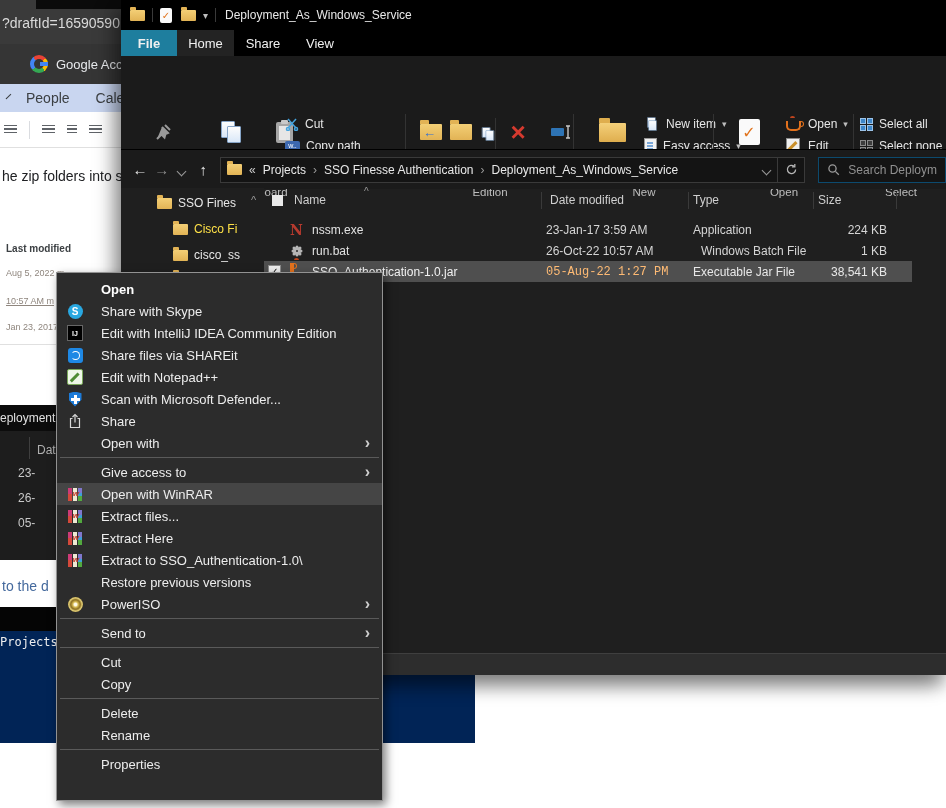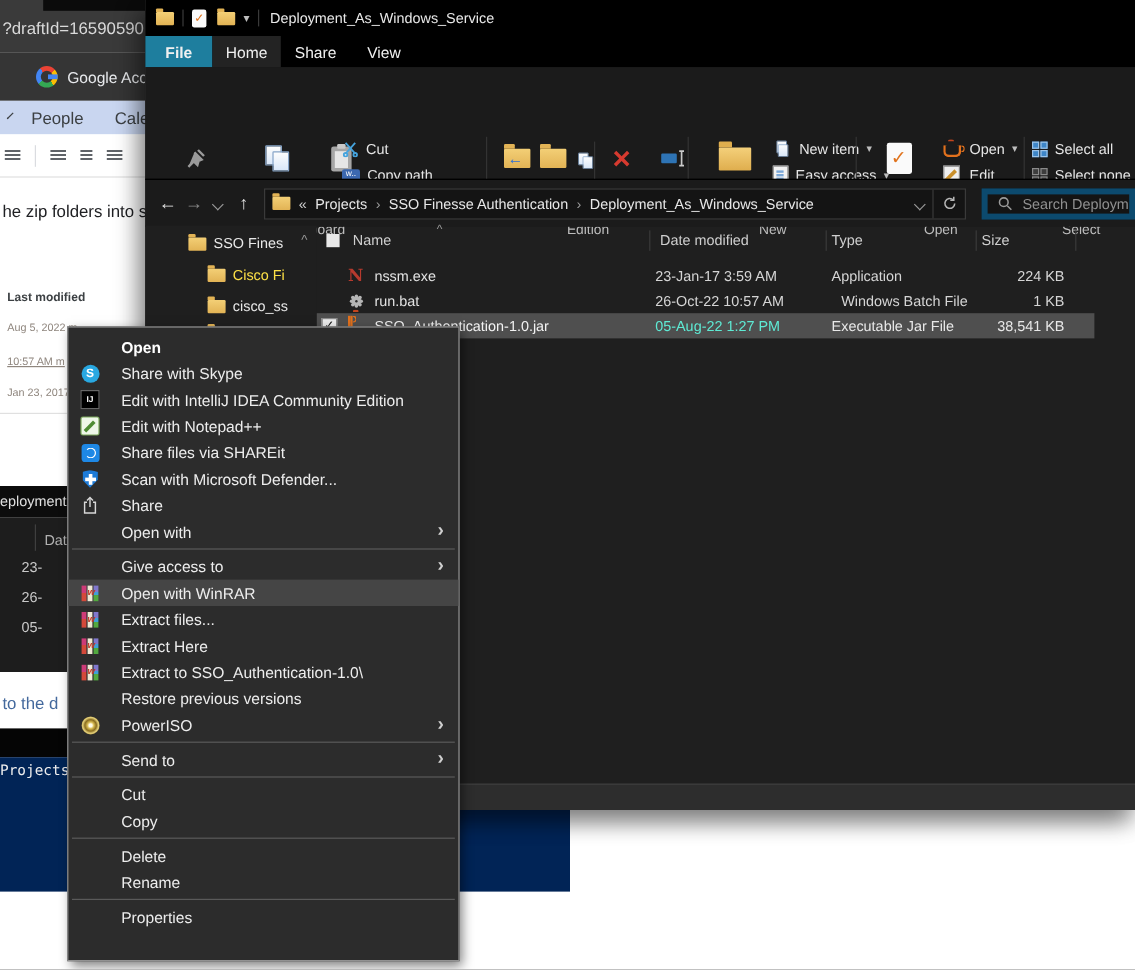--- a/index.html
+++ b/index.html
@@ -62,21 +62,21 @@
   .rbtn{position:absolute;display:flex;flex-direction:column;align-items:center;padding-top:2px;}
   .ricon{height:32px;display:flex;align-items:center;justify-content:center;}
   .rlabel{margin-top:2px;font-size:12px;line-height:14px;color:#e6e6e6;text-align:center;}
   .rrow{position:absolute;height:20px;display:flex;align-items:center;gap:6px;font-size:12px;color:#e6e6e6;white-space:nowrap;}
   .rgl{position:absolute;top:130px;font-size:11.5px;color:#bdbdbd;text-align:center;}
   .rsep{position:absolute;top:58px;height:68px;width:1px;background:#333;}
   .dd{color:#bdbdbd;font-size:9px;}
   .addrrow{left:0;top:149px;width:100%;height:39px;background:#1b1b1b;border-top:1px solid #000;display:flex;align-items:center;}
   .navarrow{font-size:15px;color:#e6e6e6;width:22px;text-align:center;}
   .crumbbox{height:26px;background:#141414;border:1px solid #3a3a3a;display:flex;align-items:center;font-size:12px;color:#e8e8e8;padding:0 6px;gap:7px;box-sizing:border-box;}
-  .searchbox{height:26px;background:#141414;border:5px solid #0c4a6e;display:flex;align-items:center;font-size:12px;color:#909090;padding:0 8px;gap:8px;box-sizing:border-box;}
+  .searchbox{height:26px;background:#141414;border:1px solid #0c4a6e;display:flex;align-items:center;font-size:12px;color:#909090;padding:0 8px;gap:8px;box-sizing:border-box;}
 
   
   .colhdr{font-size:12px;color:#cfcfcf;position:absolute;top:5px;}
   .coldiv{position:absolute;top:4px;height:17px;width:1px;background:#3a3a3a;}
   .frow{position:absolute;height:21px;display:flex;align-items:center;font-size:12px;color:#e2e2e2;width:648px;}
   .fcell{position:absolute;white-space:nowrap;}
 
   
   #ctxmenu{left:56px;top:272px;width:327px;height:529px;background:#2c2c2c;border:1px solid #929292;box-shadow:3px 4px 9px rgba(0,0,0,.5);box-sizing:border-box;display:flex;flex-direction:column;padding:5px 0;z-index:5;}
   .mi{position:relative;flex:0 0 22px;height:22px;display:flex;align-items:center;padding-left:44px;padding-right:26px;font-size:13px;color:#ededed;white-space:nowrap;}
@@ -426,21 +426,21 @@
       </div>
 
       <div class="frow" style="left:0;top:73px;background:#4f4f4f;width:648px;">
         <span class="fcell" style="left:4px;top:4px;">
             <span class="rowcheck">
               <span>✓</span>
             </span>
           </span>
         <span class="fcell" style="left:26px;top:2px;"><span class="cup" style="transform:scale(.85);"></span></span>
         <span class="fcell" style="left:48px;color:#f2f2f2;">SSO_Authentication-1.0.jar</span>
-        <span class="fcell" style="left:282px;color:#5eead4;">05-Aug-22 1:27 PM</span>
+        <span class="fcell" style="left:282px;color:#fdba74;font-family:Liberation Mono, monospace;">05-Aug-22 1:27 PM</span>
         <span class="fcell" style="left:429px;color:#e8e8e8;">Executable Jar File</span>
         <span class="fcell" style="left:549px;width:74px;text-align:right;color:#e8e8e8;">38,541 KB</span>
       </div>
     </div>
 
     <div class="abs" style="left:0;top:653px;width:825px;height:22px;background:#2d2d2d;border-top:1px solid #3f3f3f;box-sizing:border-box;"></div>
   </div>
 
   <div id="ctxmenu" class="abs">
     <div class="mi bold">
@@ -457,29 +457,29 @@
     <div class="mi">
       <span class="mic">
           <span class="ij">
             <span>IJ</span>
           </span>
         </span>
       <span>Edit with IntelliJ IDEA Community Edition</span>
     </div>
     <div class="mi">
       <span class="mic">
+          <span class="shareit"></span>
+        </span>
+      <span>Share files via SHAREit</span>
+    </div>
+    <div class="mi">
+      <span class="mic">
           <span class="npp"></span>
         </span>
       <span>Edit with Notepad++</span>
-    </div>
-    <div class="mi">
-      <span class="mic">
-          <span class="shareit"></span>
-        </span>
-      <span>Share files via SHAREit</span>
     </div>
     <div class="mi">
       <span class="mic">
           <span class="shield"></span>
         </span>
       <span>Scan with Microsoft Defender...</span>
     </div>
     <div class="mi">
       <span class="mic">
         <svg width="16" height="16" viewBox="0 0 16 16" fill="none" stroke="#d8d8d8" stroke-width="1.2">

